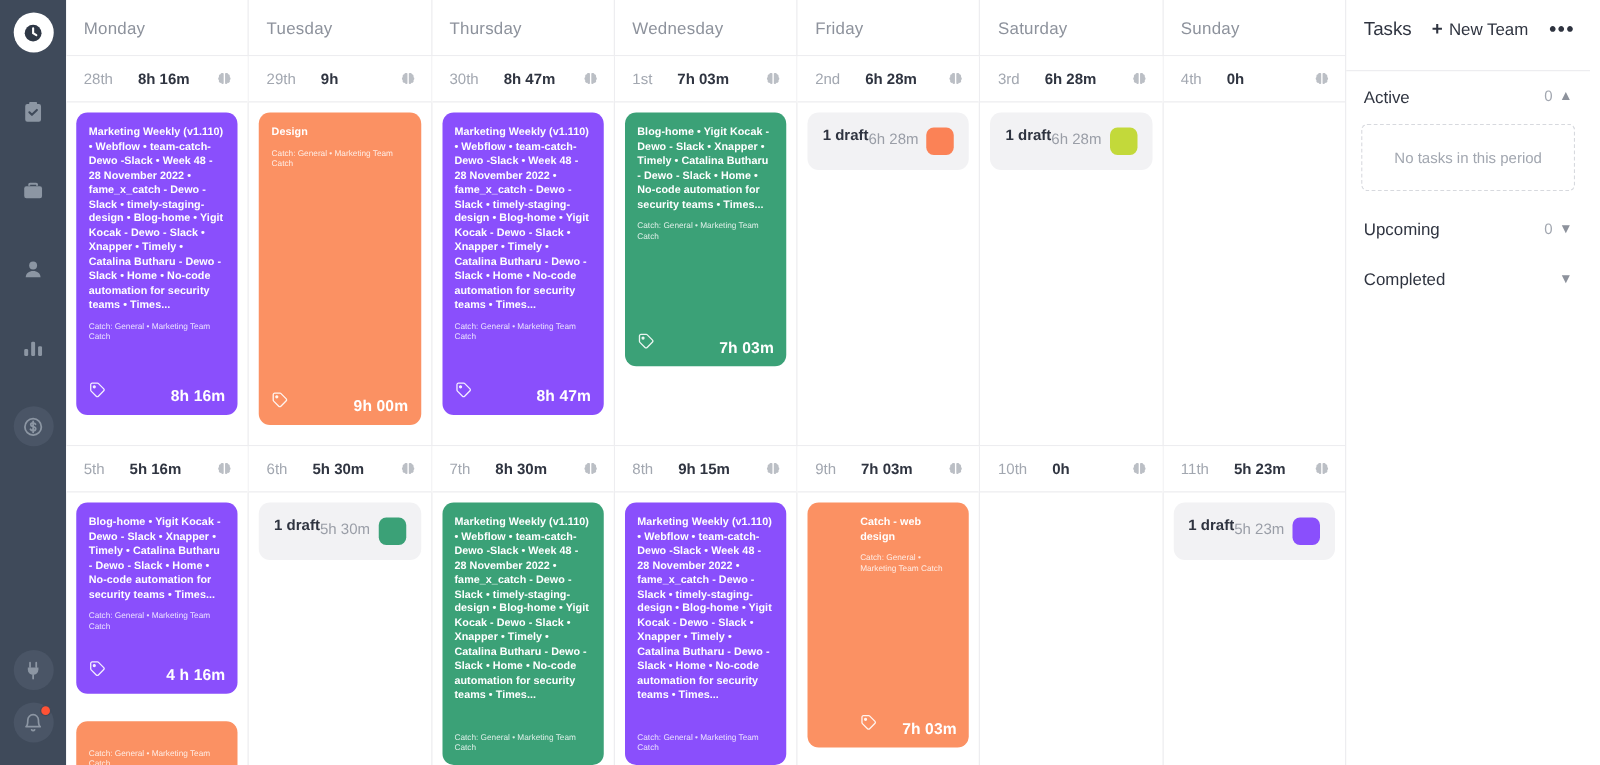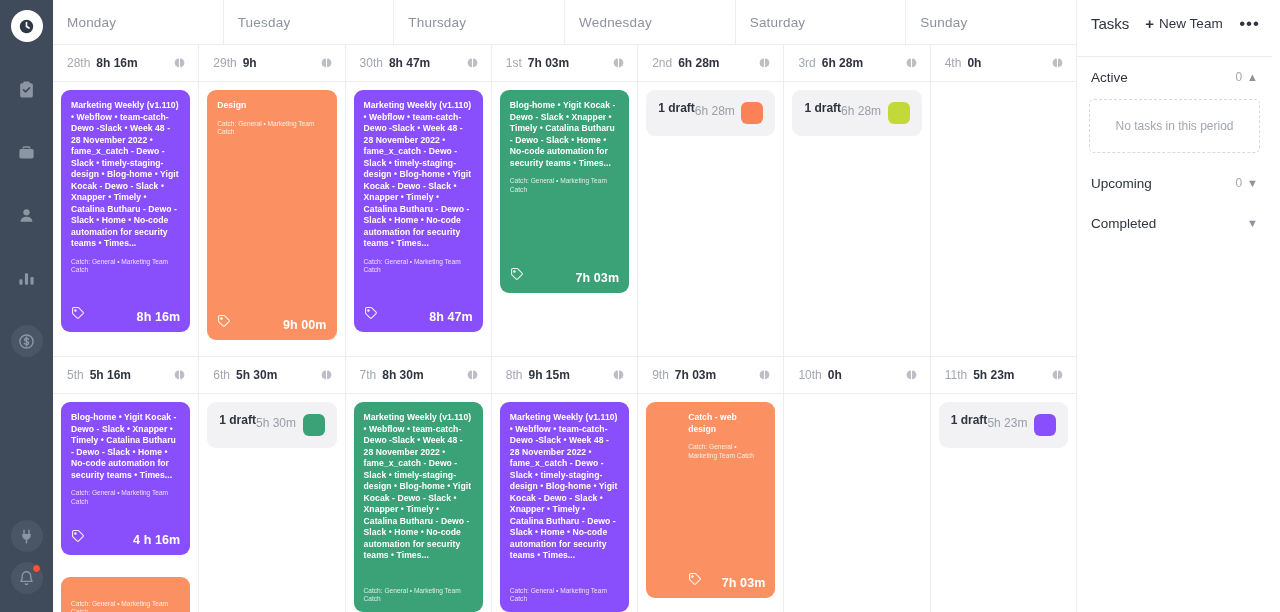--- a/index.html
+++ b/index.html
@@ -67,21 +67,21 @@
   }
   .dayname:last-child { border-right: none; }
 
   .datebar {
     height: 37px;
     display: flex; align-items: center;
     padding: 0 12px 0 14px;
     border-bottom: 1px solid #ededf0;
     background: #fff;
   }
-  .date-ord { font-size: 12px; color: #a2a7b0; margin-right: 6px; }
+  .date-ord { font-size: 12px; color: #a2a7b0; margin-right: 20px; }
   .date-dur { font-size: 12px; font-weight: bold; color: #2f3440; }
   .brain { margin-left: auto; opacity: .45; display:block; }
 
   .daybody { padding: 8px 8px 0 8px; min-height: 274px; }
 
   
   .card {
     border-radius: 9px;
     padding: 10px 10px 8px 10px;
     margin-bottom: 22px;
@@ -242,20 +242,21 @@
       </div>
     </div>
   </div>
 
   <div class="calendar">
     <div class="dayname-row" id="daynames">
         <div class="dayname">Monday</div>
         <div class="dayname">Tuesday</div>
         <div class="dayname">Thursday</div>
         <div class="dayname">Wednesday</div>
+        <div class="dayname">Friday</div>
         <div class="dayname">Saturday</div>
         <div class="dayname">Sunday</div>
       </div>
     <div id="week1">
         <div class="weekgrid">
           <div class="daycol">
             <div class="datebar">
               <span class="date-ord">28th</span>
               <span class="date-dur">8h 16m</span>
               <span style="margin-left:auto;display:flex">

